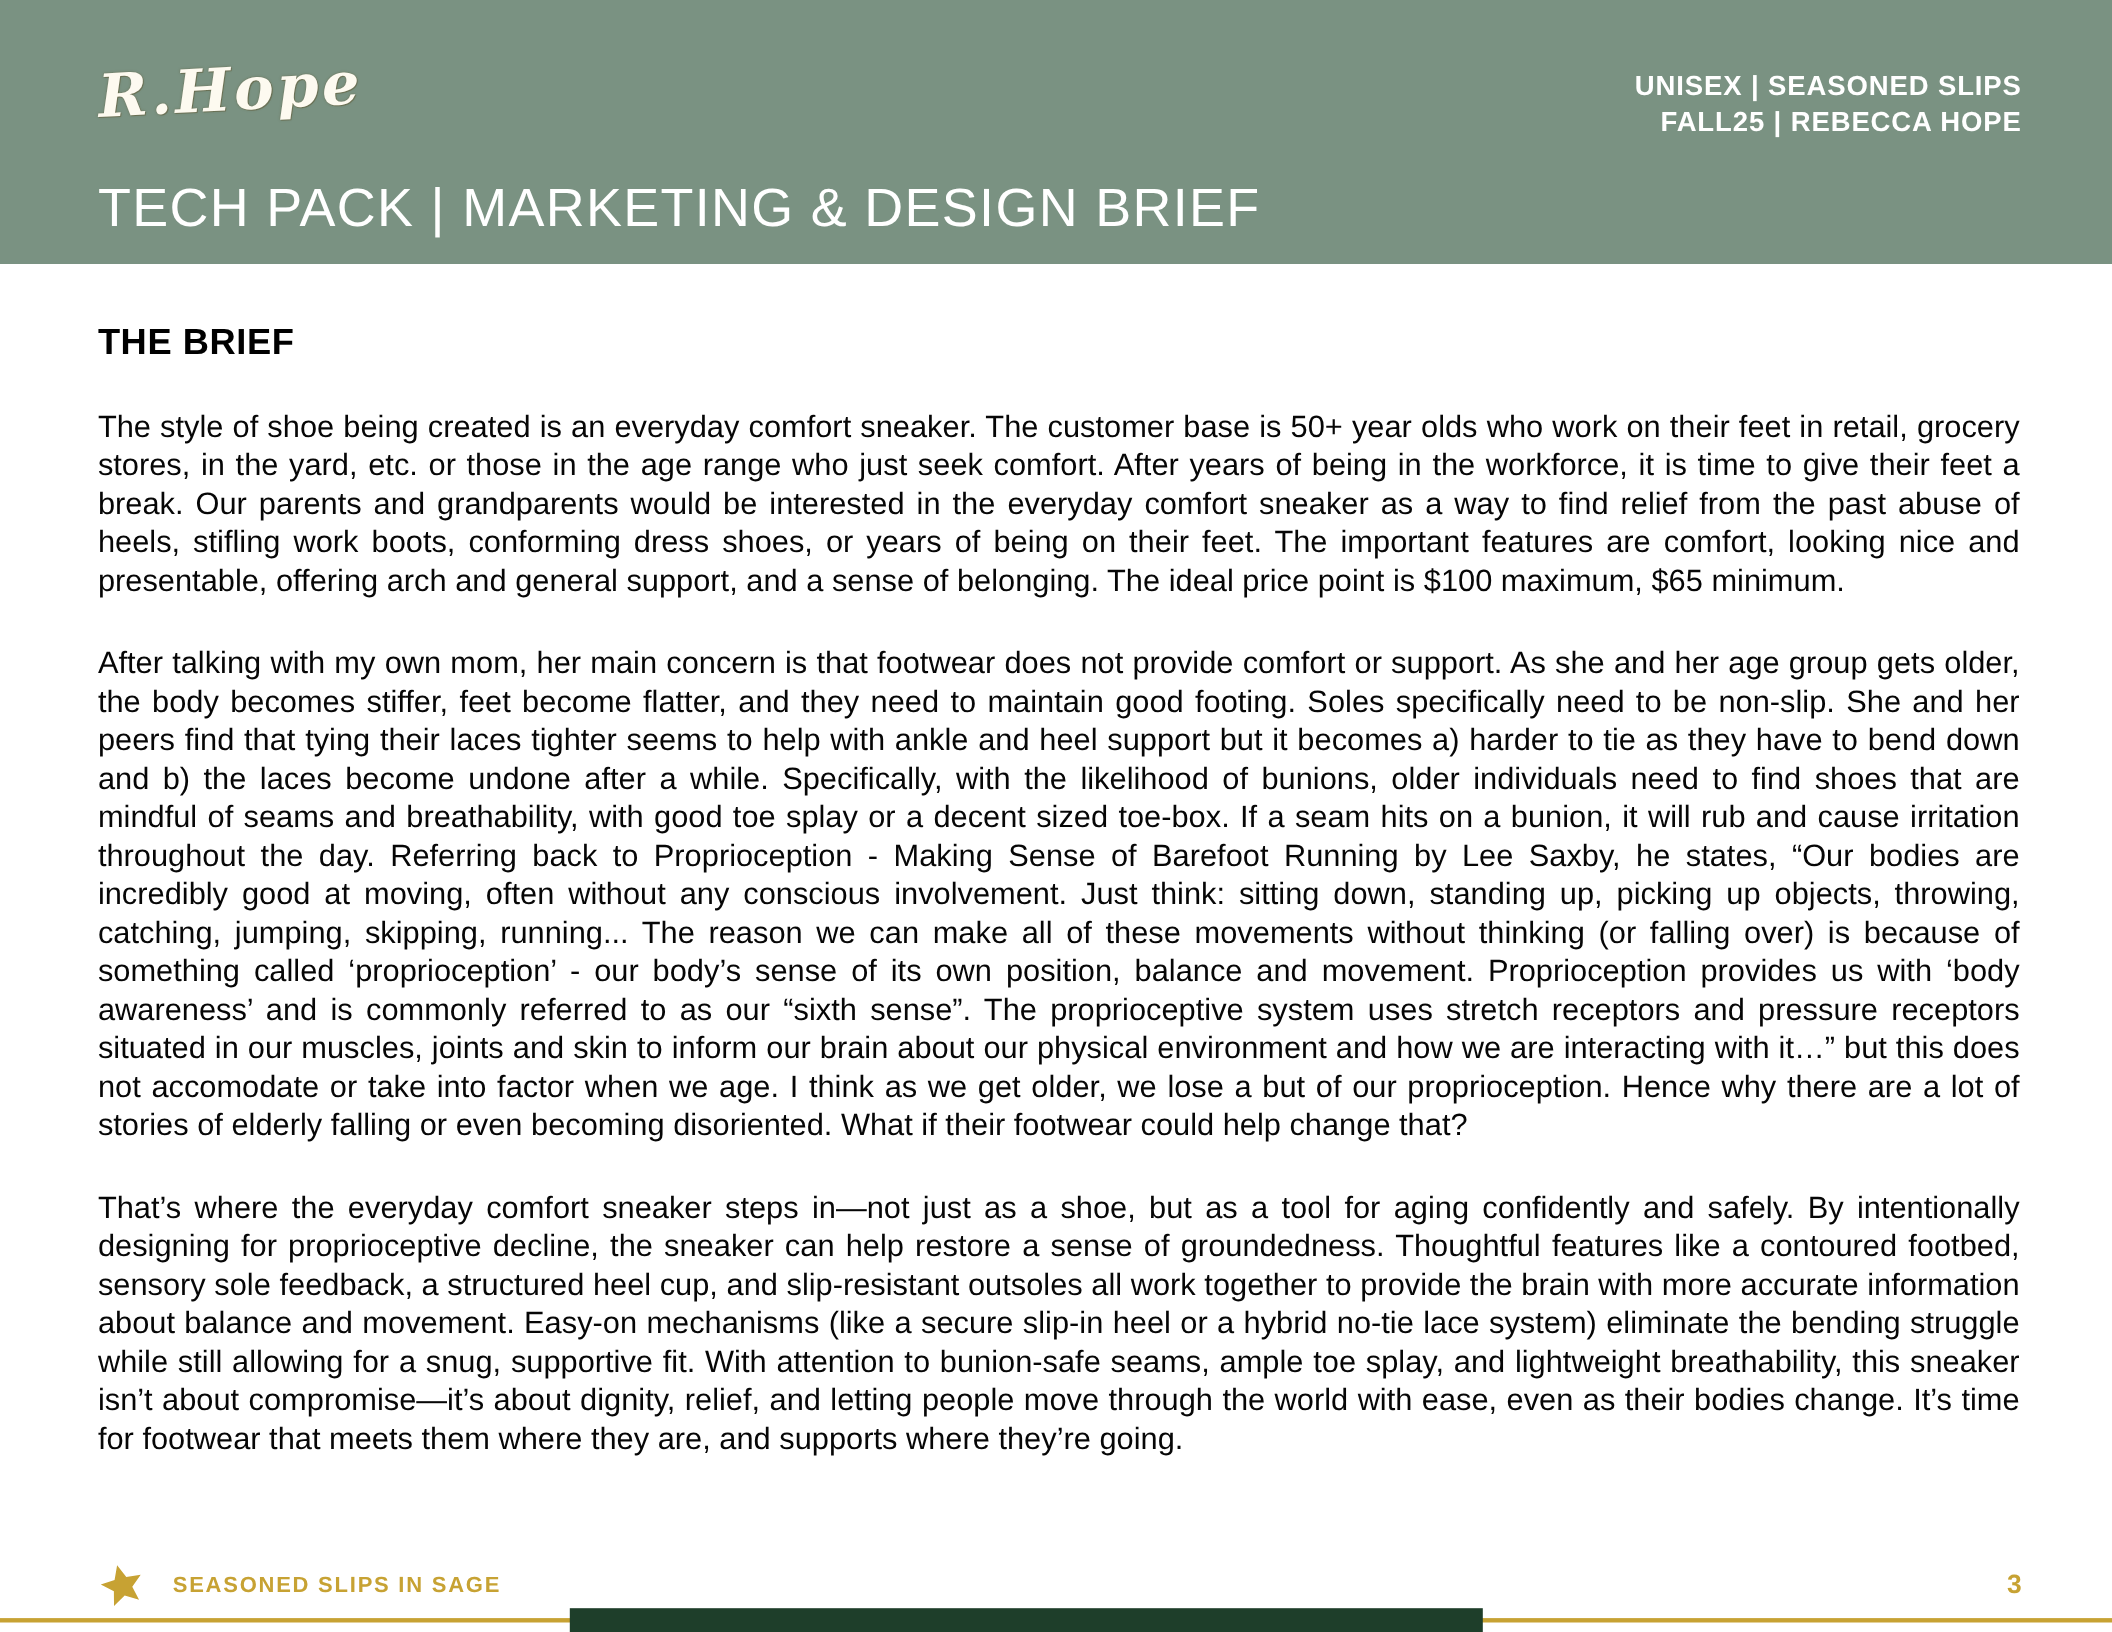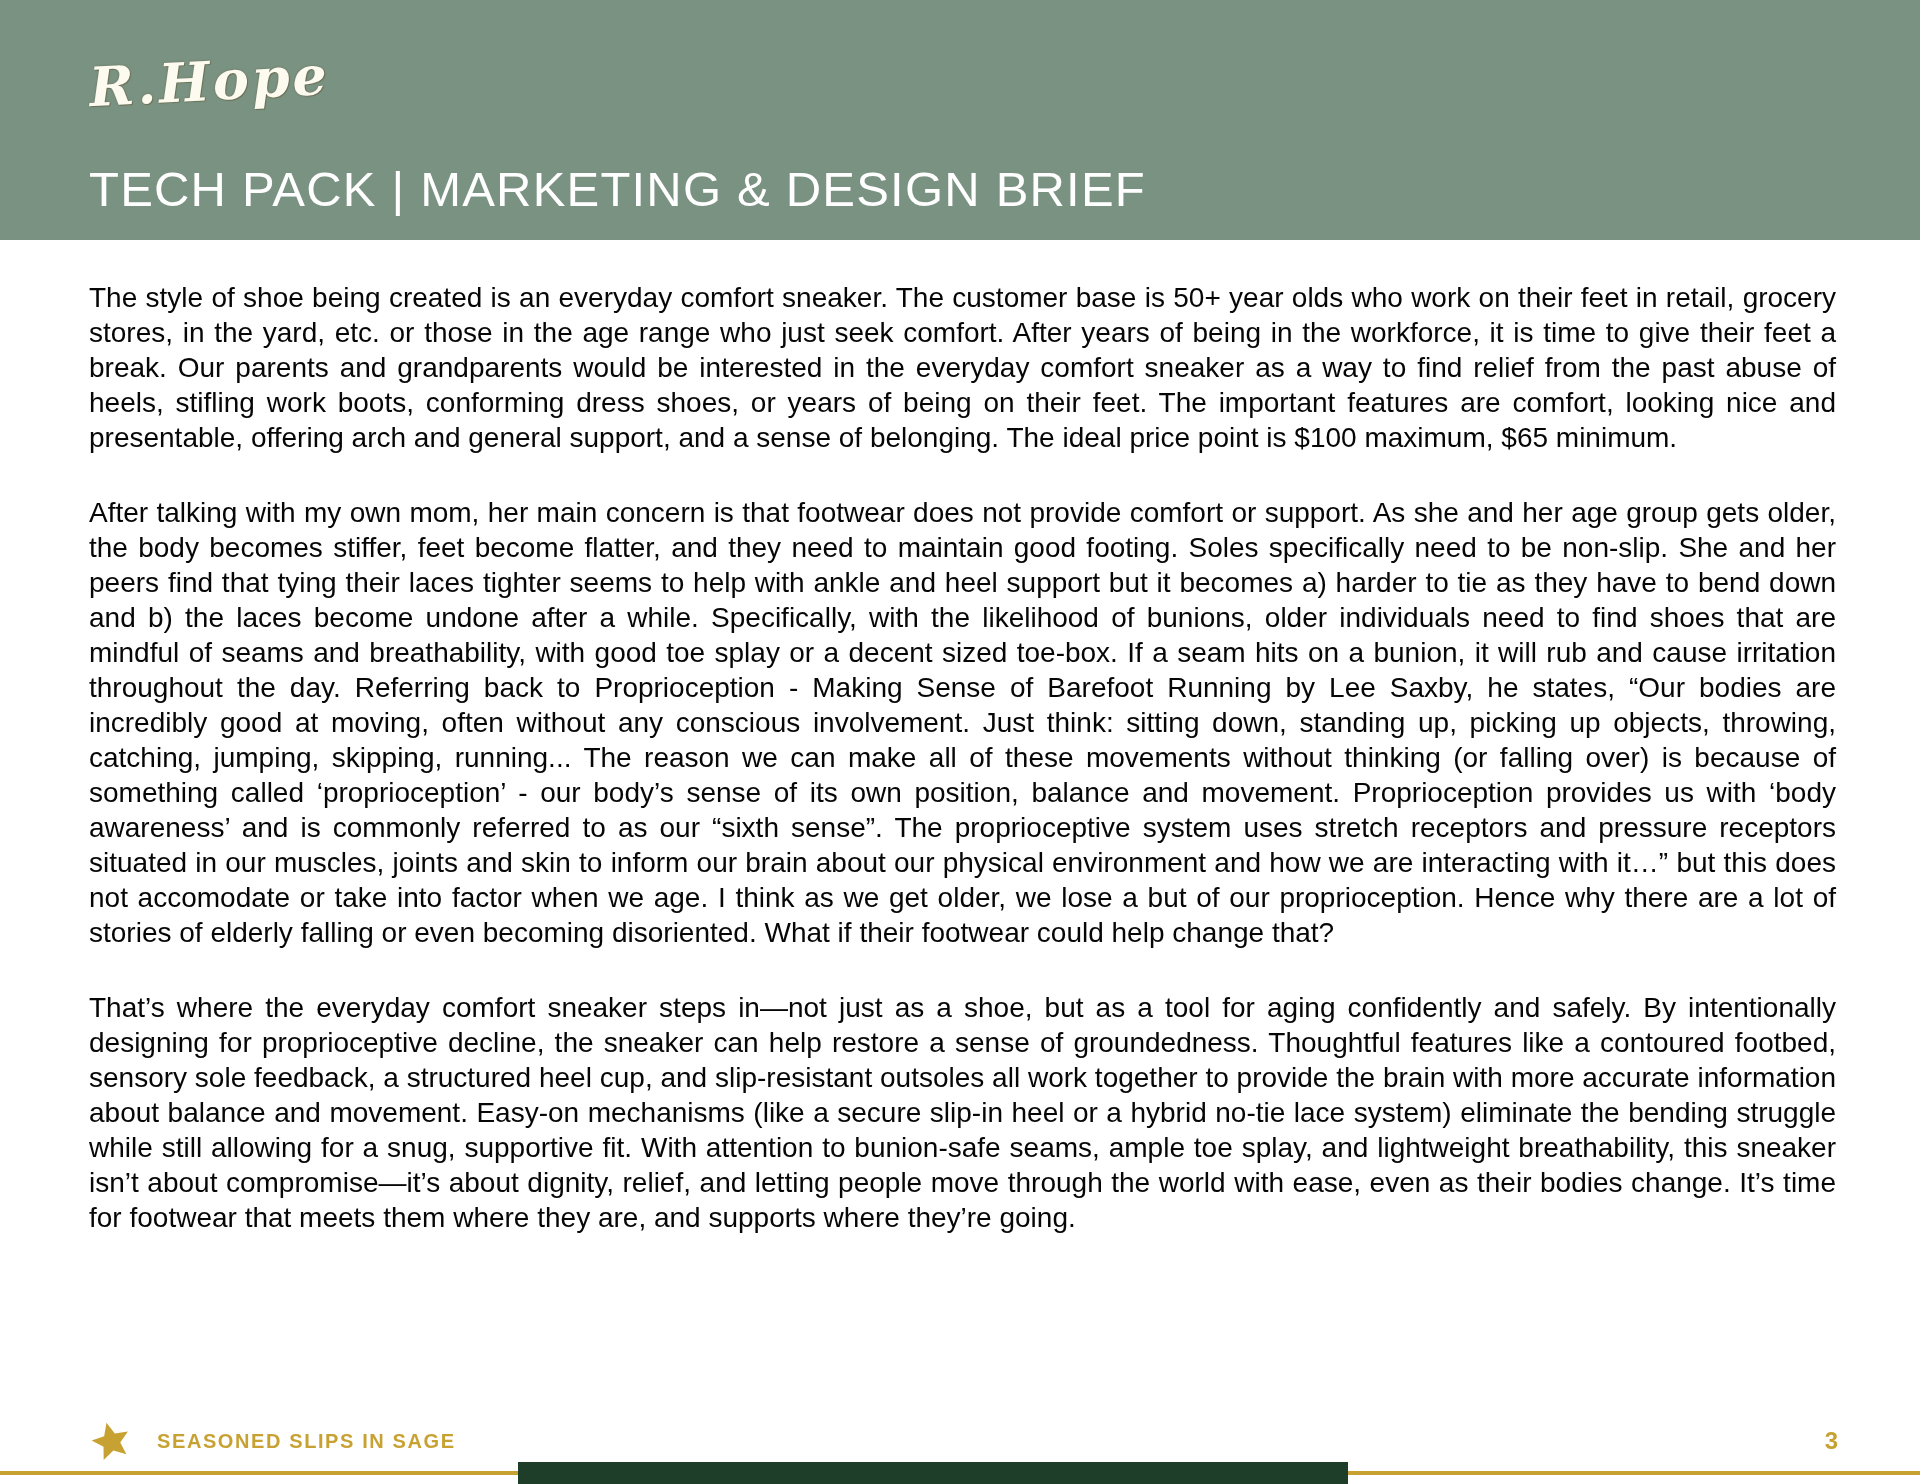--- a/index.html
+++ b/index.html
@@ -134,25 +134,30 @@
   }
 </style>
 </head>
 <body>
 
 <div class="page">
 
   <header class="band">
     <div class="band-top">
       <div class="logo">R.Hope</div>
+      <div class="meta">
+        <div>UNISEX | SEASONED SLIPS</div>
+        <div>FALL25 | REBECCA HOPE</div>
+      </div>
     </div>
     <h1 class="title">TECH PACK | MARKETING &amp; DESIGN BRIEF</h1>
   </header>
 
   <main class="content">
+    <h2 class="brief-heading">THE BRIEF</h2>
     <p>The style of shoe being created is an everyday comfort sneaker. The customer base is 50+ year olds who work on their feet in retail, grocery stores, in the yard, etc. or those in the age range who just seek comfort. After years of being in the workforce, it is time to give their feet a break. Our parents and grandparents would be interested in the everyday comfort sneaker as a way to find relief from the past abuse of heels, stifling work boots, conforming dress shoes, or years of being on their feet. The important features are comfort, looking nice and presentable, offering arch and general support, and a sense of belonging. The ideal price point is $100 maximum, $65 minimum.</p>
     <p>After talking with my own mom, her main concern is that footwear does not provide comfort or support. As she and her age group gets older, the body becomes stiffer, feet become flatter, and they need to maintain good footing. Soles specifically need to be non-slip. She and her peers find that tying their laces tighter seems to help with ankle and heel support but it becomes a) harder to tie as they have to bend down and b) the laces become undone after a while. Specifically, with the likelihood of bunions, older individuals need to find shoes that are mindful of seams and breathability, with good toe splay or a decent sized toe-box. If a seam hits on a bunion, it will rub and cause irritation throughout the day. Referring back to Proprioception - Making Sense of Barefoot Running by Lee Saxby, he states, “Our bodies are incredibly good at moving, often without any conscious involvement. Just think: sitting down, standing up, picking up objects, throwing, catching, jumping, skipping, running... The reason we can make all of these movements without thinking (or falling over) is because of something called ‘proprioception’ - our body’s sense of its own position, balance and movement. Proprioception provides us with ‘body awareness’ and is commonly referred to as our “sixth sense”. The proprioceptive system uses stretch receptors and pressure receptors situated in our muscles, joints and skin to inform our brain about our physical environment and how we are interacting with it…” but this does not accomodate or take into factor when we age. I think as we get older, we lose a but of our proprioception. Hence why there are a lot of stories of elderly falling or even becoming disoriented. What if their footwear could help change that?</p>
     <p>That’s where the everyday comfort sneaker steps in—not just as a shoe, but as a tool for aging confidently and safely. By intentionally designing for proprioceptive decline, the sneaker can help restore a sense of groundedness. Thoughtful features like a contoured footbed, sensory sole feedback, a structured heel cup, and slip-resistant outsoles all work together to provide the brain with more accurate information about balance and movement. Easy-on mechanisms (like a secure slip-in heel or a hybrid no-tie lace system) eliminate the bending struggle while still allowing for a snug, supportive fit. With attention to bunion-safe seams, ample toe splay, and lightweight breathability, this sneaker isn’t about compromise—it’s about dignity, relief, and letting people move through the world with ease, even as their bodies change. It’s time for footwear that meets them where they are, and supports where they’re going.</p>
   </main>
 
   <footer>
     <div class="footer-row">
       <span class="star">
         <svg viewBox="0 0 24 24" width="44" height="44" aria-hidden="true">
           <path fill="#c7a233" d="M12 1.8l3 6.8 7.2.6-5.5 4.8 1.7 7.1L12 17.3l-6.4 3.8 1.7-7.1L1.8 9.2l7.2-.6z"></path>

